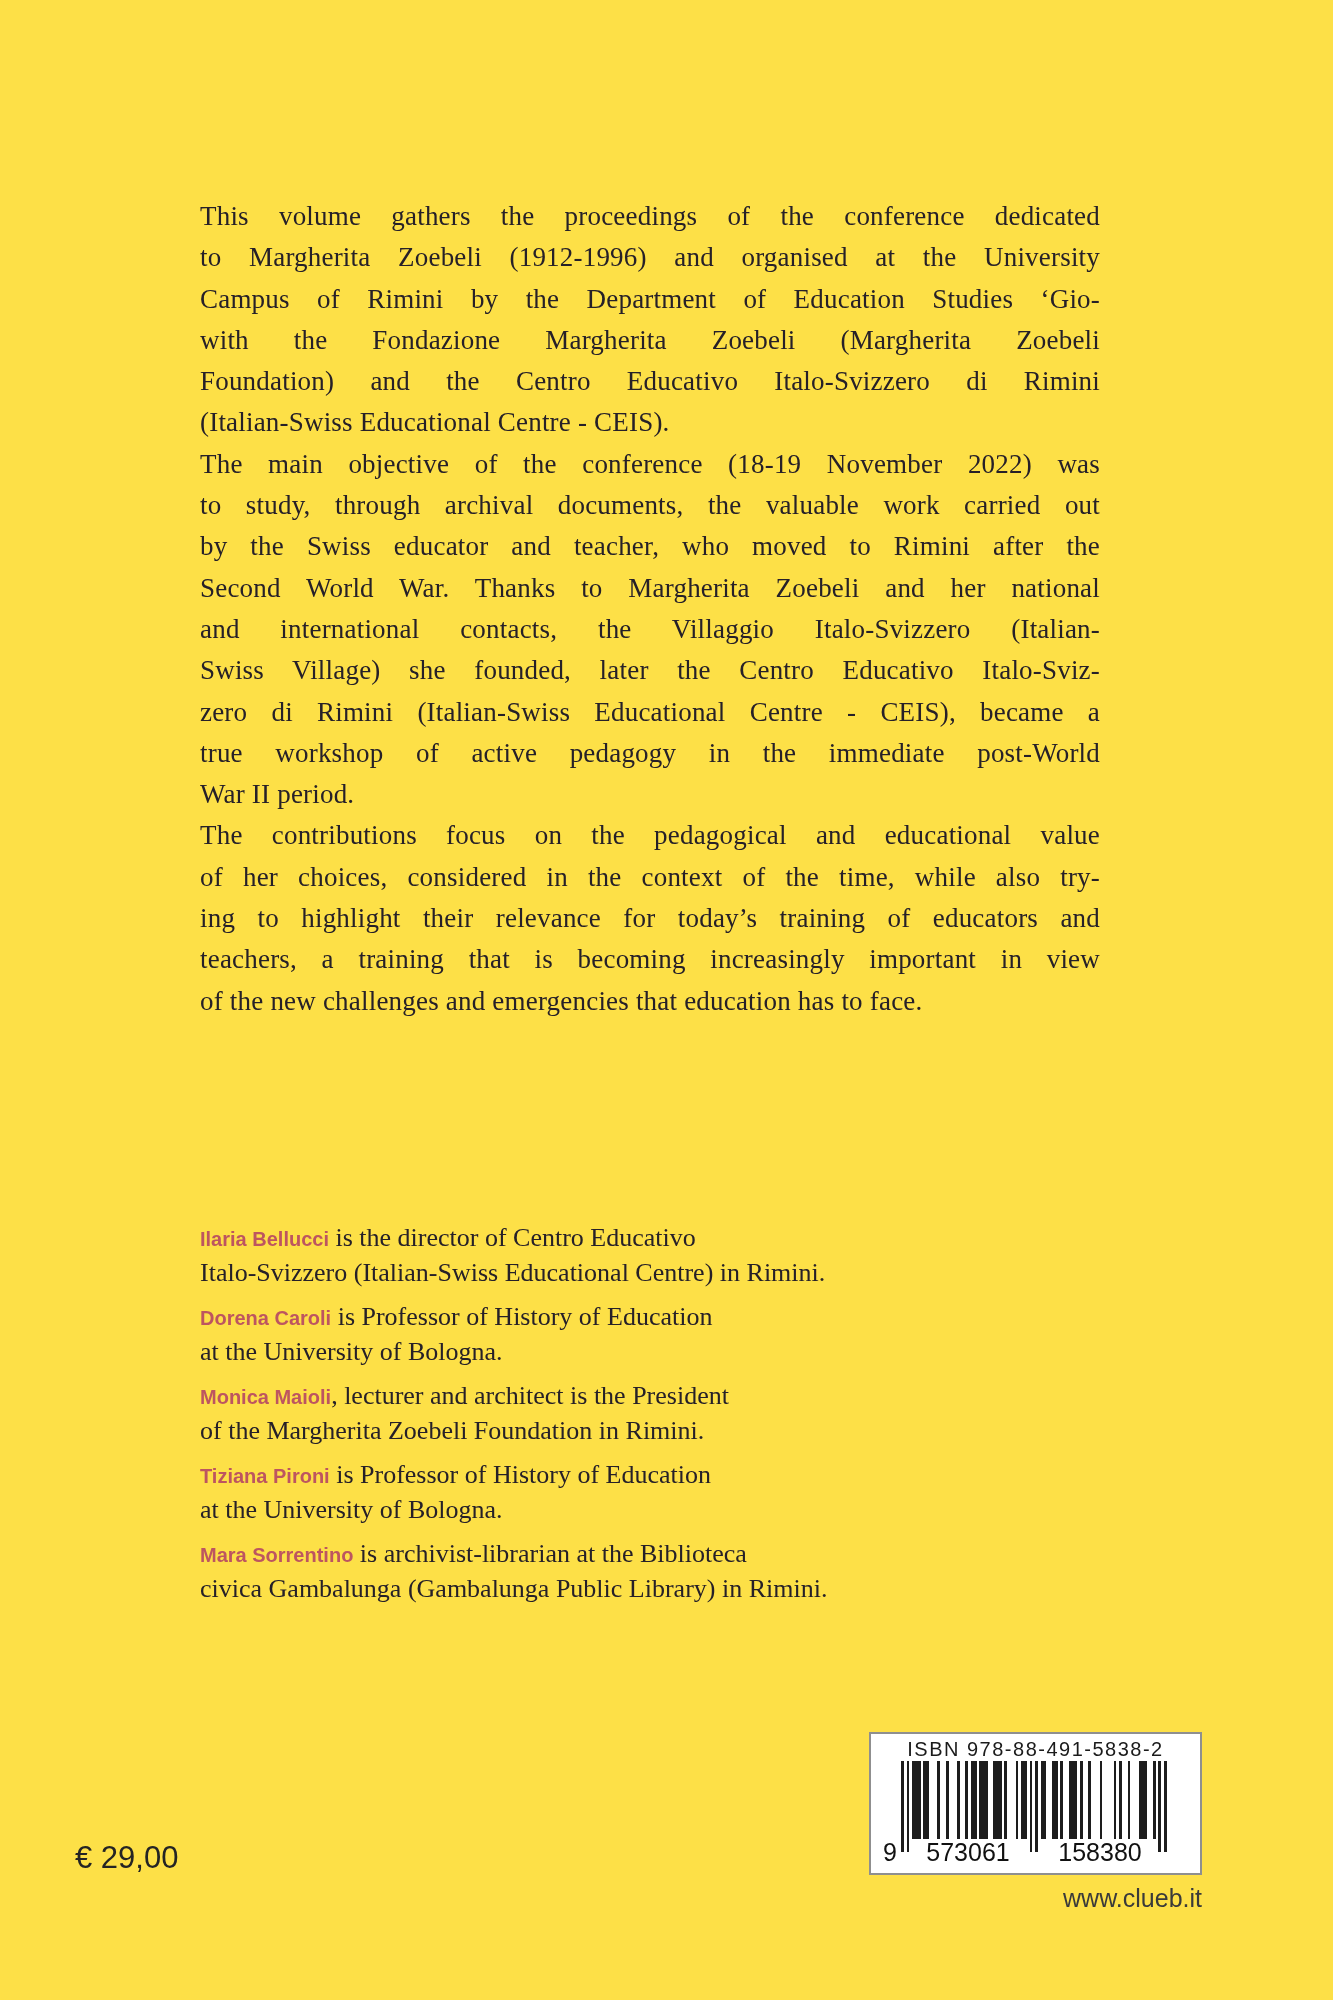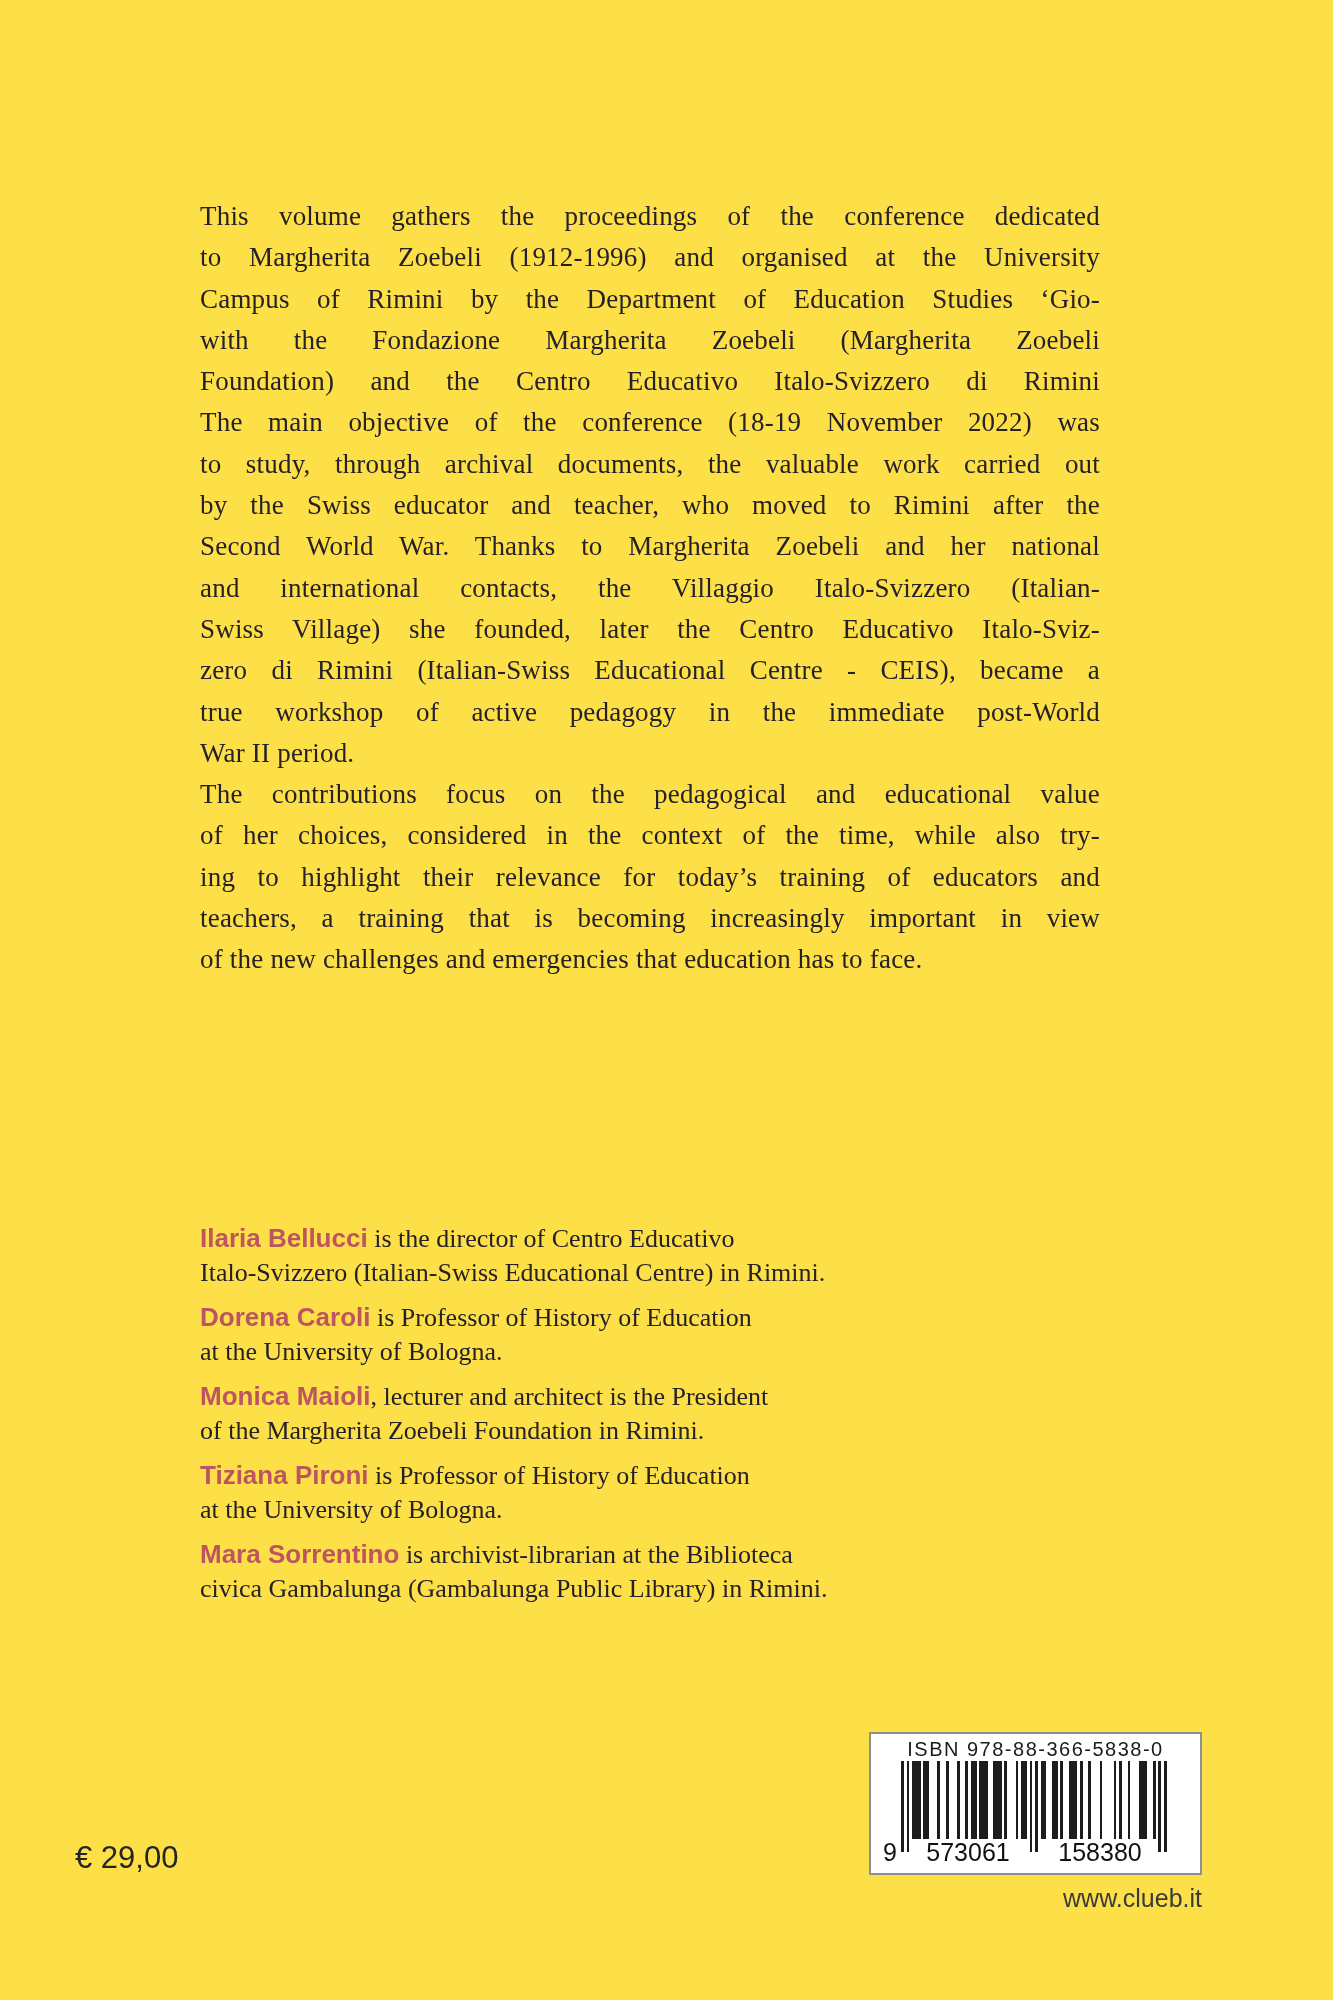--- a/index.html
+++ b/index.html
@@ -28,21 +28,21 @@
   }
   
   .bios{
     position:absolute;left:200px;top:1221px;width:780px;
     font-size:26px;line-height:34px;color:#262028;
   }
   .bio{margin:0 0 10px 0;}
   .bio .name{
     font-family:"Liberation Sans", sans-serif;
     font-weight:bold;
-    font-size:26px;
+    font-size:20px;
     color:#bd5560;
   }
   
   .price{
     position:absolute;left:75px;top:1840px;
     font-family:"Liberation Sans", sans-serif;
     font-size:31px;color:#242424;
   }
   
   .barcode-box{
@@ -90,20 +90,21 @@
 <body>
 
 <div class="cover">
 
   <div class="blurb">
       <div class="line">This volume gathers the proceedings of the conference dedicated</div>
       <div class="line">to Margherita Zoebeli (1912-1996) and organised at the University</div>
       <div class="line">Campus of Rimini by the Department of Education Studies ‘Gio-</div>
       <div class="line">with the Fondazione Margherita Zoebeli (Margherita Zoebeli</div>
       <div class="line">Foundation) and the Centro Educativo Italo-Svizzero di Rimini</div>
+      <div class="line last">(Italian-Swiss Educational Centre - CEIS).</div>
       <div class="line">The main objective of the conference (18-19 November 2022) was</div>
       <div class="line">to study, through archival documents, the valuable work carried out</div>
       <div class="line">by the Swiss educator and teacher, who moved to Rimini after the</div>
       <div class="line">Second World War. Thanks to Margherita Zoebeli and her national</div>
       <div class="line">and international contacts, the Villaggio Italo-Svizzero (Italian-</div>
       <div class="line">Swiss Village) she founded, later the Centro Educativo Italo-Sviz-</div>
       <div class="line">zero di Rimini (Italian-Swiss Educational Centre - CEIS), became a</div>
       <div class="line">true workshop of active pedagogy in the immediate post-World</div>
       <div class="line last">War II period.</div>
       <div class="line">The contributions focus on the pedagogical and educational value</div>
@@ -117,21 +118,21 @@
       <div class="bio"><span class="name">Ilaria Bellucci</span> is the director of Centro Educativo<br>Italo-Svizzero (Italian-Swiss Educational Centre) in Rimini.</div>
       <div class="bio"><span class="name">Dorena Caroli</span> is Professor of History of Education<br>at the University of Bologna.</div>
       <div class="bio"><span class="name">Monica Maioli</span>, lecturer and architect is the President<br>of the Margherita Zoebeli Foundation in Rimini.</div>
       <div class="bio"><span class="name">Tiziana Pironi</span> is Professor of History of Education<br>at the University of Bologna.</div>
       <div class="bio"><span class="name">Mara Sorrentino</span> is archivist-librarian at the Biblioteca<br>civica Gambalunga (Gambalunga Public Library) in Rimini.</div>
     </div>
 
   <div class="price">€ 29,00</div>
 
   <div class="barcode-box">
-    <div class="isbn-label">ISBN 978-88-366-5838-0</div>
+    <div class="isbn-label">ISBN 978-88-491-5838-2</div>
     <div class="bars"><span class="m on guard"></span><span class="m guard"></span><span class="m on guard"></span><span class="m"></span><span class="m on"></span><span class="m on"></span><span class="m on"></span><span class="m"></span><span class="m on"></span><span class="m on"></span><span class="m"></span><span class="m"></span><span class="m"></span><span class="m on"></span><span class="m"></span><span class="m"></span><span class="m on"></span><span class="m"></span><span class="m"></span><span class="m"></span><span class="m on"></span><span class="m"></span><span class="m"></span><span class="m on"></span><span class="m"></span><span class="m on"></span><span class="m on"></span><span class="m"></span><span class="m on"></span><span class="m on"></span><span class="m on"></span><span class="m"></span><span class="m"></span><span class="m on"></span><span class="m on"></span><span class="m on"></span><span class="m"></span><span class="m on"></span><span class="m"></span><span class="m"></span><span class="m"></span><span class="m on"></span><span class="m"></span><span class="m on"></span><span class="m on"></span><span class="m guard"></span><span class="m on guard"></span><span class="m guard"></span><span class="m on guard"></span><span class="m guard"></span><span class="m on"></span><span class="m on"></span><span class="m"></span><span class="m"></span><span class="m on"></span><span class="m on"></span><span class="m"></span><span class="m on"></span><span class="m"></span><span class="m"></span><span class="m on"></span><span class="m on"></span><span class="m on"></span><span class="m"></span><span class="m on"></span><span class="m"></span><span class="m"></span><span class="m on"></span><span class="m"></span><span class="m"></span><span class="m"></span><span class="m on"></span><span class="m"></span><span class="m"></span><span class="m"></span><span class="m"></span><span class="m on"></span><span class="m"></span><span class="m on"></span><span class="m"></span><span class="m"></span><span class="m on"></span><span class="m"></span><span class="m"></span><span class="m"></span><span class="m on"></span><span class="m on"></span><span class="m on"></span><span class="m"></span><span class="m"></span><span class="m on"></span><span class="m"></span><span class="m on guard"></span><span class="m guard"></span><span class="m on guard"></span></div>
     <div class="digits">
       <span class="digit-first">9</span>
       <span class="digit-g1">573061</span>
       <span class="digit-g2">158380</span>
     </div>
   </div>
 
   <div class="website">www.clueb.it</div>
 

